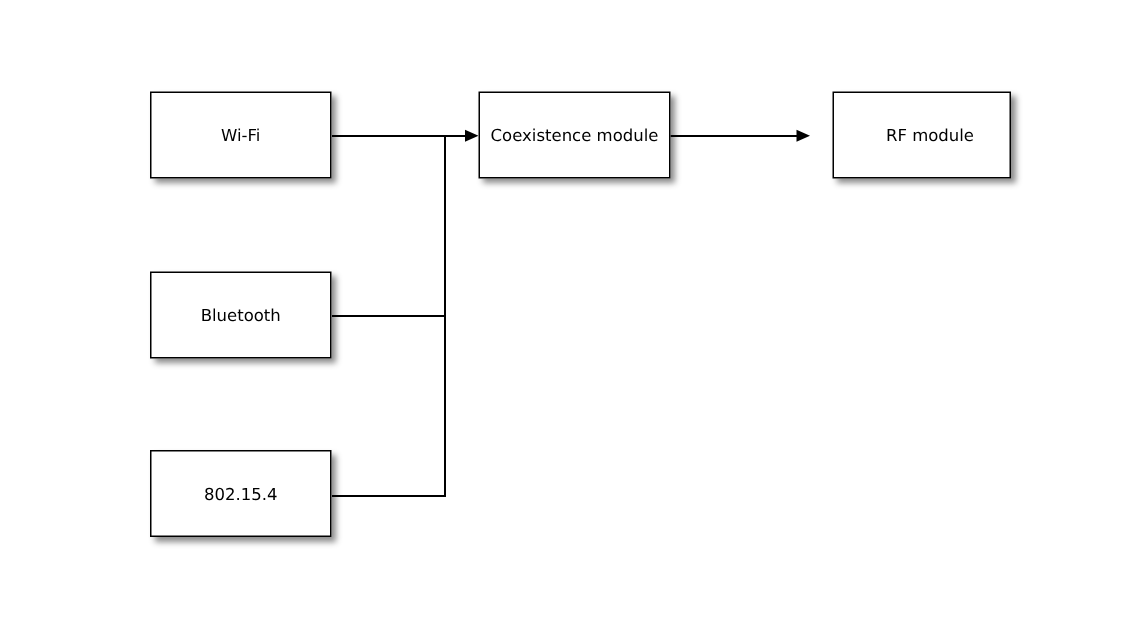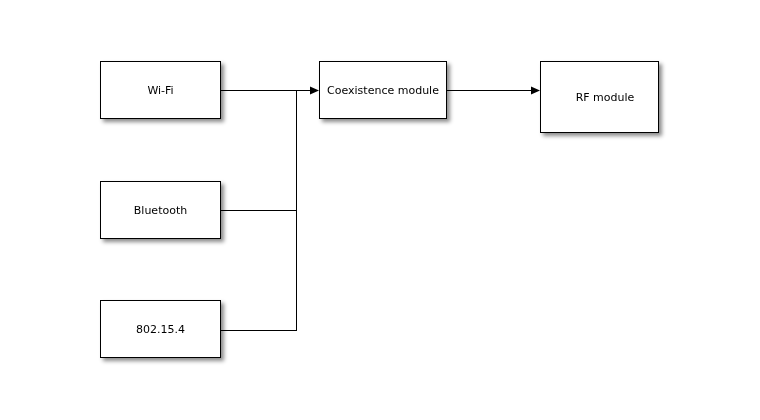--- a/index.html
+++ b/index.html
@@ -32,21 +32,21 @@
     align-items: center;
     justify-content: center;
     font-size: 11px;
     color: #000000;
     white-space: nowrap;
   }
   .node-wifi       { left: 100px; top: 61px;  width: 121px; height: 58px; }
   .node-bluetooth  { left: 100px; top: 181px; width: 121px; height: 58px; }
   .node-802154     { left: 100px; top: 300px; width: 121px; height: 58px; }
   .node-coexistence{ left: 319px; top: 61px;  width: 128px; height: 58px; }
-  .node-rf         { left: 540px; top: 61px;  width: 119px; height: 72px; padding-left: 11px; }
+  .node-rf         { left: 555px; top: 61px;  width: 119px; height: 58px; padding-left: 11px; }
 </style>
 </head>
 <body>
 
 <div class="canvas">
 
   <svg class="connectors" width="760" height="420" viewBox="0 0 760 420" xmlns="http://www.w3.org/2000/svg" shape-rendering="crispEdges">
 
     <line x1="221" y1="90.5" x2="312" y2="90.5" stroke="#000000" stroke-width="1"></line>
 

